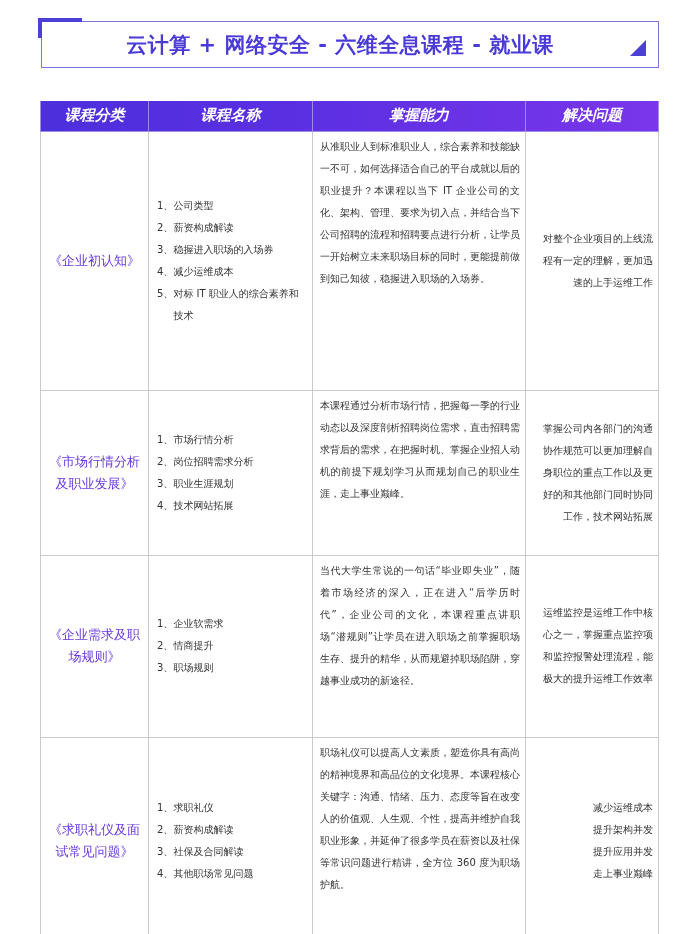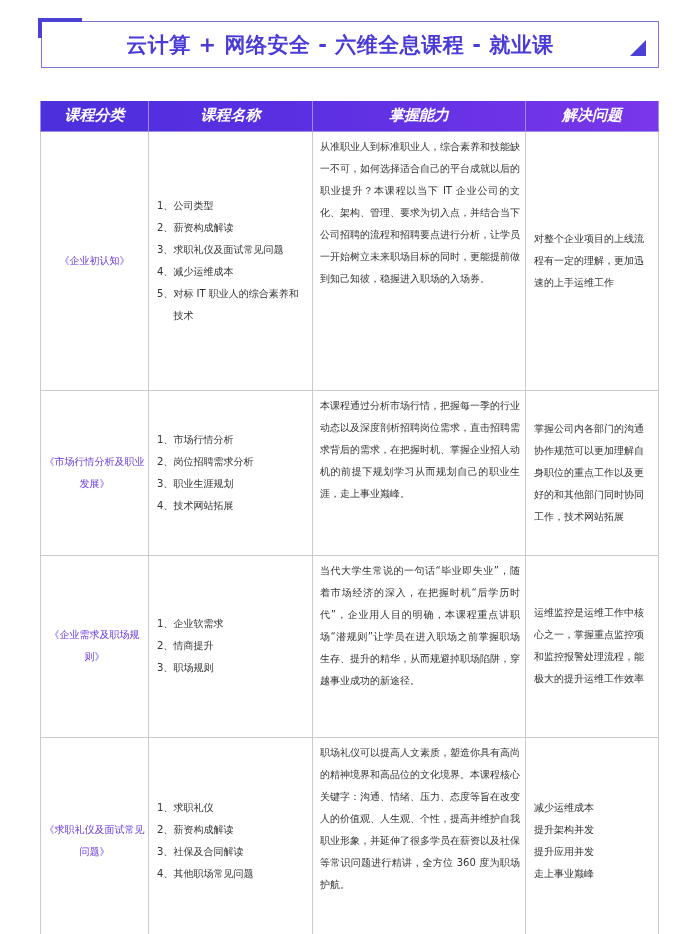--- a/index.html
+++ b/index.html
@@ -71,25 +71,25 @@
     }
     .col-cat { width: 108px; }
     .col-name { width: 164px; }
     .col-skill { width: 213px; }
     .col-solve { width: 133px; }
 
     td.cat {
       color: #6a3ae0;
       text-align: center;
       padding: 0 3px;
-      font-size: 10px;
+      font-size: 13px;
     }
     td.names { padding: 0 4px 0 8px; }
     td.skill { padding: 4px 5px 4px 7px; text-align: justify; vertical-align: top; }
-    td.solve { padding: 0 5px 0 8px; }
+    td.solve { padding: 0 5px 0 8px; text-align: right; }
 
     .name-item {
       display: flex;
       line-height: 22px;
     }
     .name-num { flex: 0 0 auto; white-space: nowrap; }
     .name-text { flex: 1 1 auto; }
 
     .solve-line { display: block; }
     .row1 { height: 259px; }
@@ -132,21 +132,21 @@
           <div class="name-item">
               <span class="name-num">1、</span>
               <span class="name-text">公司类型</span>
             </div>
           <div class="name-item">
               <span class="name-num">2、</span>
               <span class="name-text">薪资构成解读</span>
             </div>
           <div class="name-item">
               <span class="name-num">3、</span>
-              <span class="name-text">求职礼仪及面试常见问题</span>
+              <span class="name-text">稳握进入职场的入场券</span>
             </div>
           <div class="name-item">
               <span class="name-num">4、</span>
               <span class="name-text">减少运维成本</span>
             </div>
           <div class="name-item">
               <span class="name-num">5、</span>
               <span class="name-text">对标 IT 职业人的综合素养和技术</span>
             </div>
         </td>
@@ -191,21 +191,21 @@
             </div>
           <div class="name-item">
               <span class="name-num">2、</span>
               <span class="name-text">情商提升</span>
             </div>
           <div class="name-item">
               <span class="name-num">3、</span>
               <span class="name-text">职场规则</span>
             </div>
         </td>
-        <td class="skill">当代大学生常说的一句话“毕业即失业”，随着市场经济的深入，在把握时机“后学历时代”，企业用人目的明确，本课程重点讲职场“潜规则”让学员在进入职场之前掌握职场生存、提升的精华，从而规避掉职场陷阱，穿越事业成功的新途径。</td>
+        <td class="skill">当代大学生常说的一句话“毕业即失业”，随着市场经济的深入，正在进入“后学历时代”，企业公司的文化，本课程重点讲职场“潜规则”让学员在进入职场之前掌握职场生存、提升的精华，从而规避掉职场陷阱，穿越事业成功的新途径。</td>
         <td class="solve">
           <span class="solve-line">运维监控是运维工作中核心之一，掌握重点监控项和监控报警处理流程，能极大的提升运维工作效率</span>
         </td>
       </tr>
 
       <tr class="row4">
         <td class="cat">《求职礼仪及面试常见问题》</td>
         <td class="names">
           <div class="name-item">
               <span class="name-num">1、</span>

